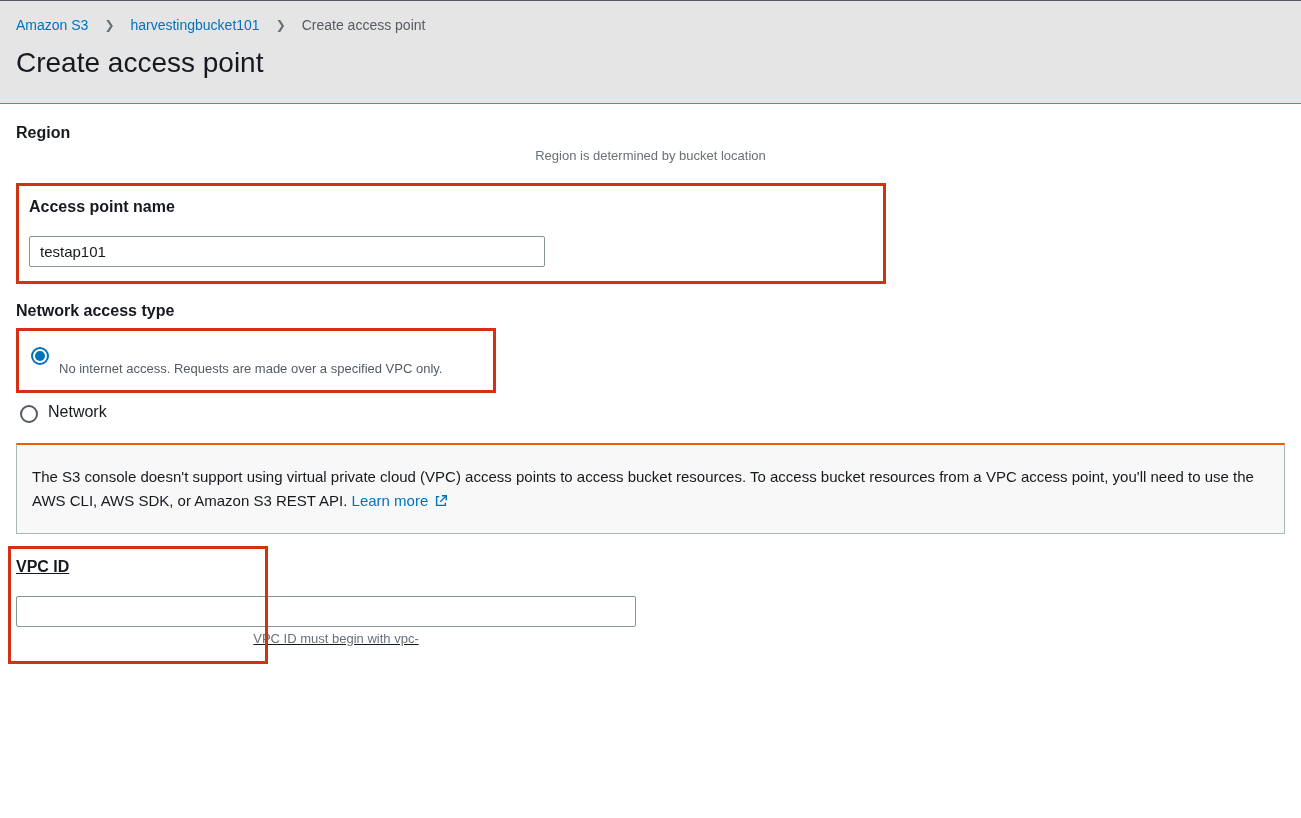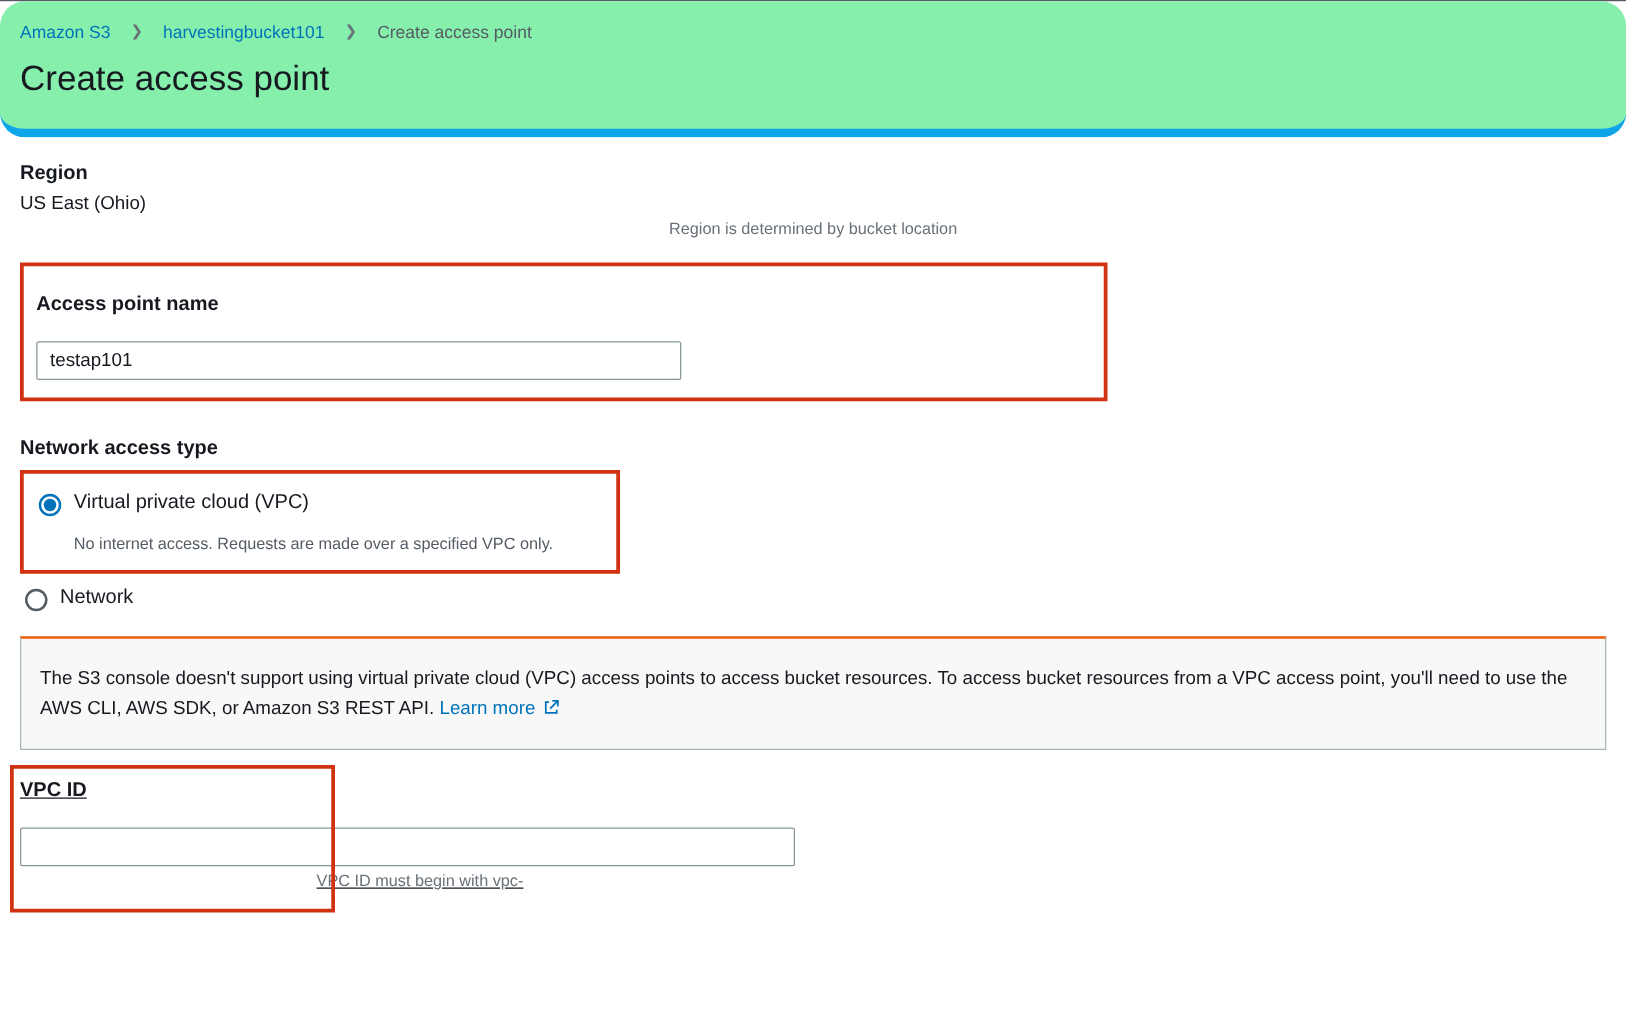--- a/index.html
+++ b/index.html
@@ -4,24 +4,23 @@
   <style>
     * { box-sizing: border-box; margin: 0; padding: 0; }
     body {
       font-family: "Amazon Ember", "Helvetica Neue", Arial, sans-serif;
       font-size: 14px;
       color: #16191f;
       background: #ffffff;
     }
     .top-border { border-top: 1px solid #545b64; }
     .header {
-      background: #86efac;
+      background: #e5e5e5;
       padding: 16px 16px 24px 16px;
-      border-bottom: 7px solid #0ea5e9;
-      border-radius: 20px;
+      border-bottom: 1px solid #0ea5e9;
     }
     .breadcrumb {
       display: flex;
       align-items: center;
       gap: 16px;
       font-size: 14px;
       margin-bottom: 14px;
     }
     .breadcrumb a { color: #0073bb; text-decoration: none; }
     .breadcrumb .sep { color: #687078; font-size: 12px; }
@@ -50,22 +49,22 @@
       margin-bottom: 4px;
     }
     .helper {
       font-size: 13px;
       color: #687078;
       margin-top: 4px;
       text-align: center;
     }
     .highlight-box {
       border: 3px solid #d13212;
-      padding: 22px 10px 14px 10px;
-      margin-bottom: 29px;
+      padding: 12px 10px 14px 10px;
+      margin-bottom: 18px;
       position: relative;
     }
     .text-input {
       width: 516px;
       max-width: 100%;
       padding: 6px 10px;
       font-size: 15px;
       border: 1px solid #879596;
       border-radius: 2px;
       background: #fff;
@@ -125,39 +124,37 @@
     <a href="#">harvestingbucket101</a>
     <span class="sep">❯</span>
     <span class="current">Create access point</span>
   </div>
   <h1 class="page-title">Create access point</h1>
 </div>
 
 <div class="content">
   <div>
     <div class="section-label">Region</div>
-    <div class="region-value">US East (Ohio)</div>
     <div class="helper">Region is determined by bucket location</div>
   </div>
 
   <div class="spacer"></div>
 
   <div class="highlight-box" style="width:870px;max-width:100%;">
     <div class="field-label">Access point name</div>
     <div class="spacer-sm"></div>
     <input type="text" class="text-input" value="testap101" style="">
   </div>
 
   <div class="field-label">Network access type</div>
 
   <div class="highlight-box" style="width:480px;margin-top:6px;margin-bottom:4px;padding:8px;">
     <div class="radio-row">
       <input type="radio" name="nat" class="radio" checked="" style="">
       <div>
-        <div class="radio-label">Virtual private cloud (VPC)</div>
         <div class="radio-sub">No internet access. Requests are made over a specified VPC only.</div>
       </div>
     </div>
   </div>
 
   <div class="radio-row" style="padding-left:4px;">
     <input type="radio" name="nat" class="radio" style="">
     <div>
       <div class="radio-label">Network</div>
     </div>

